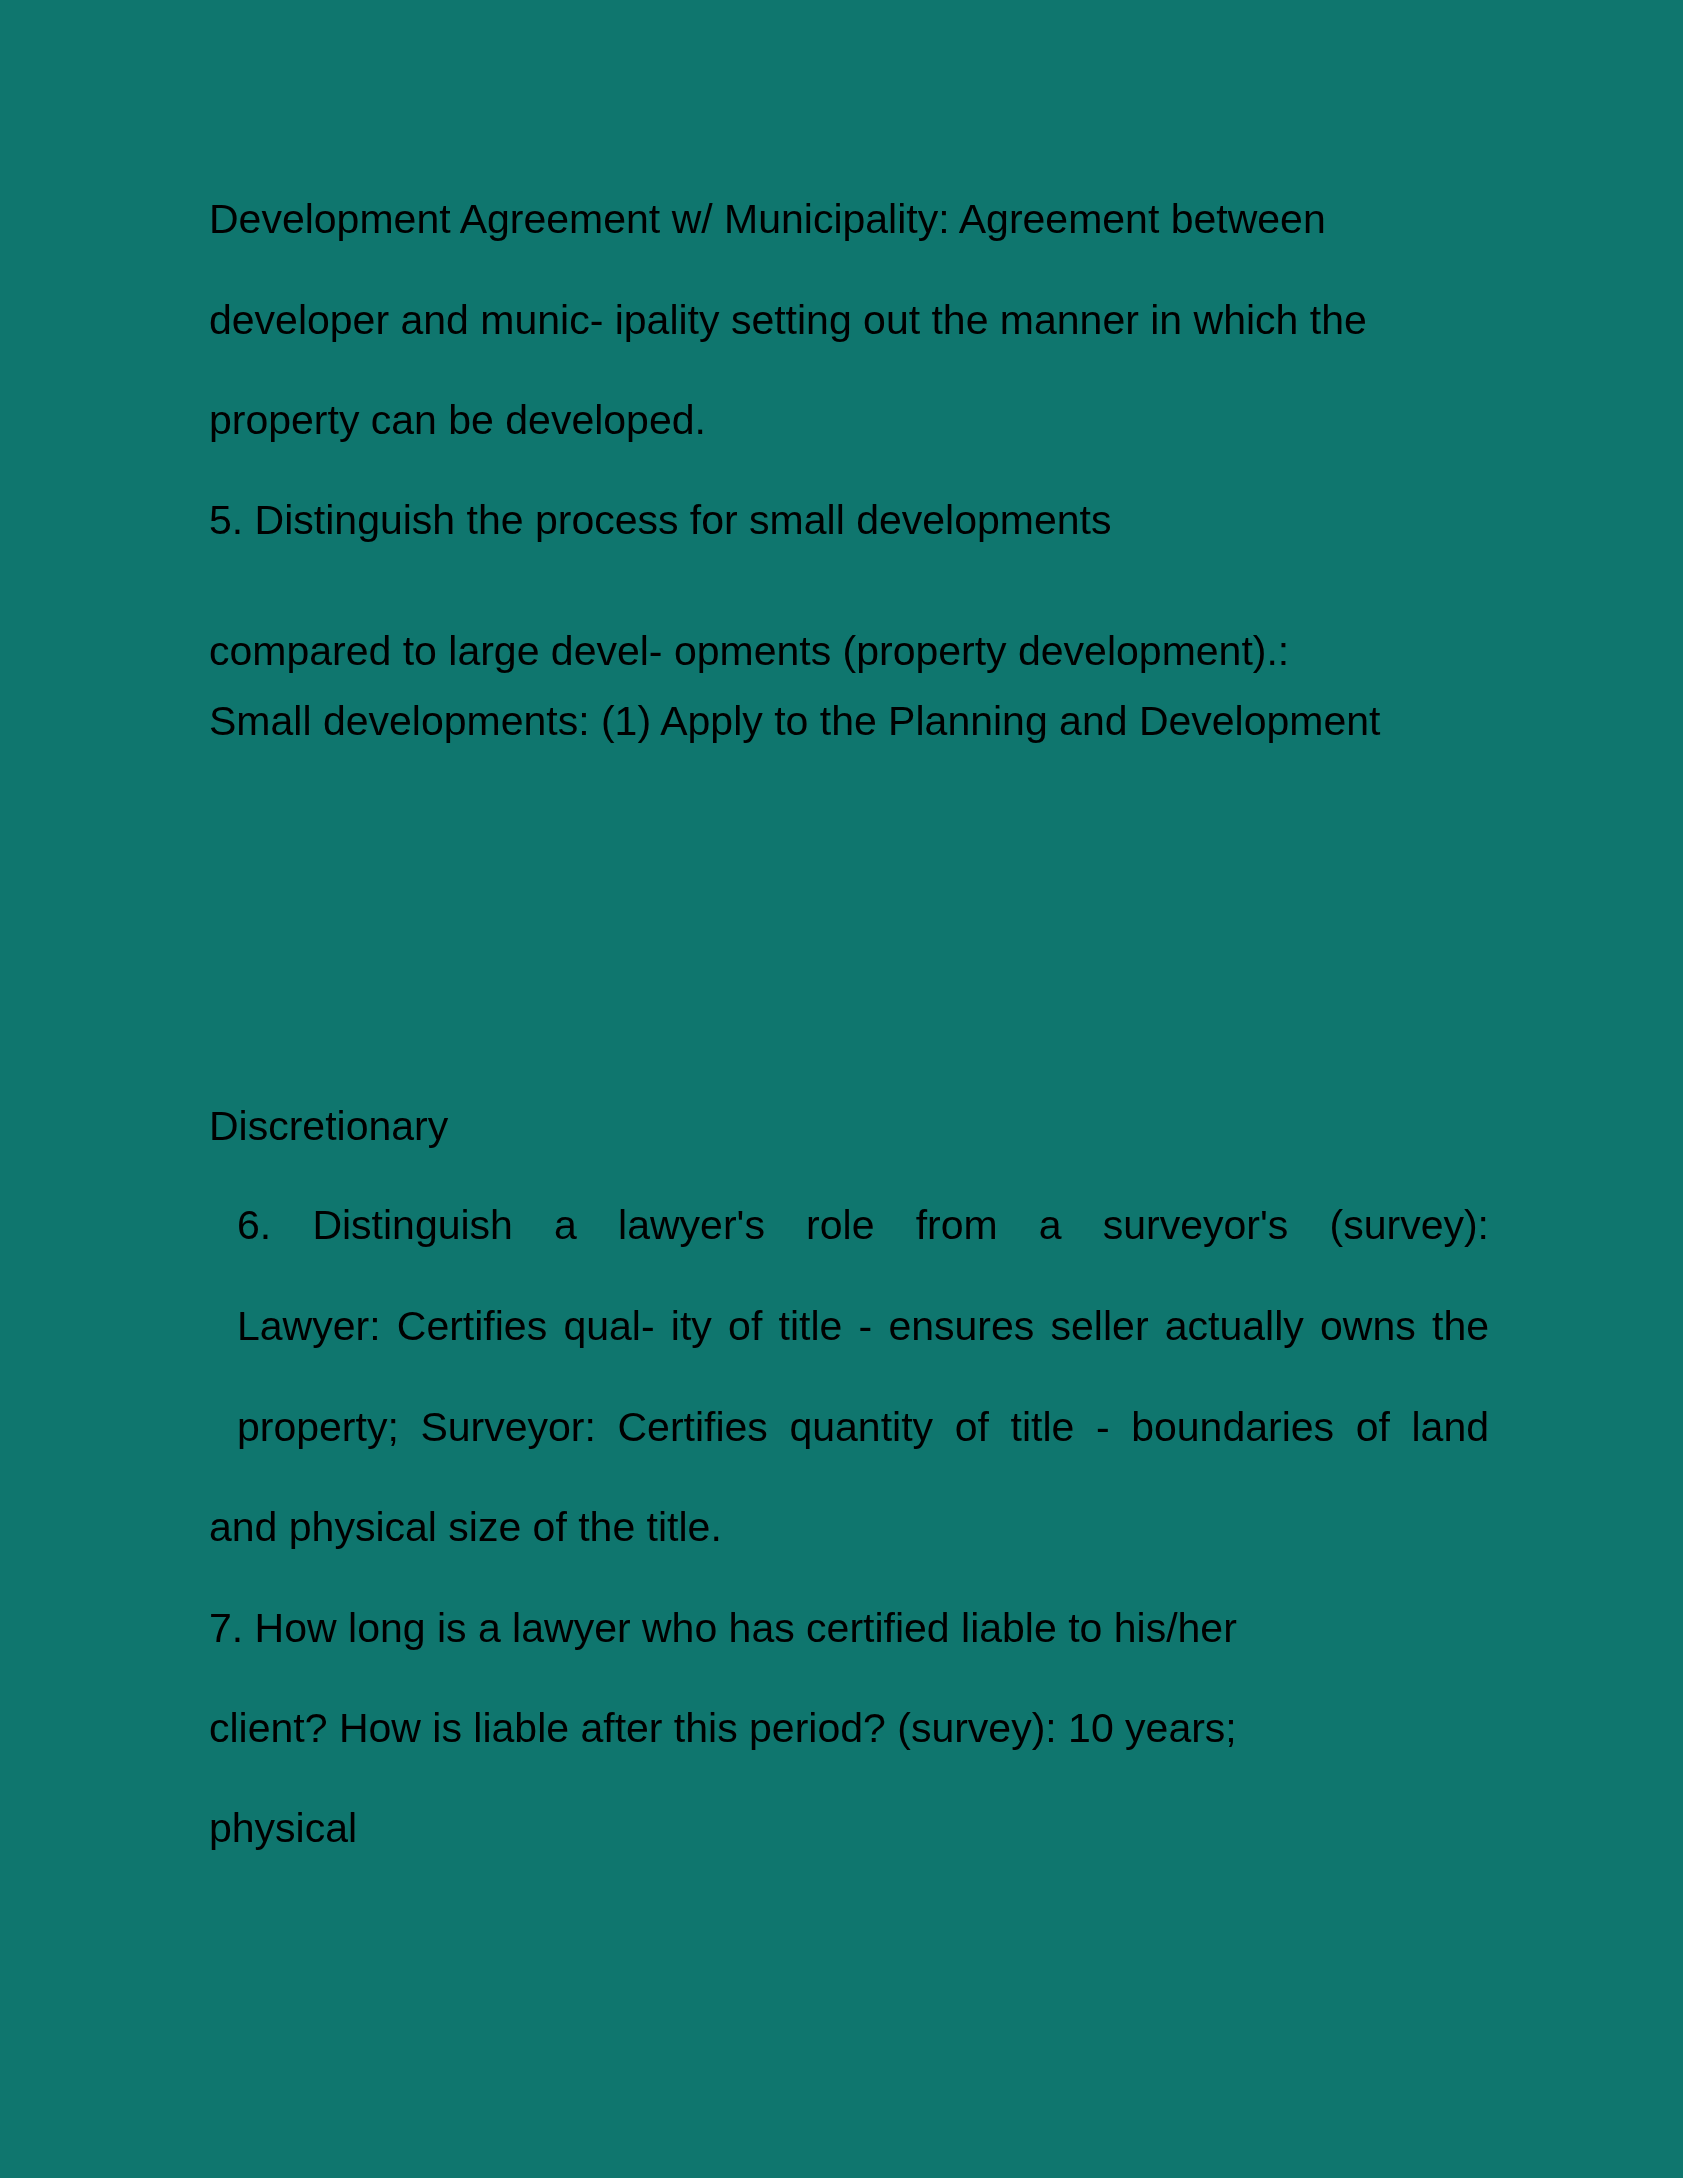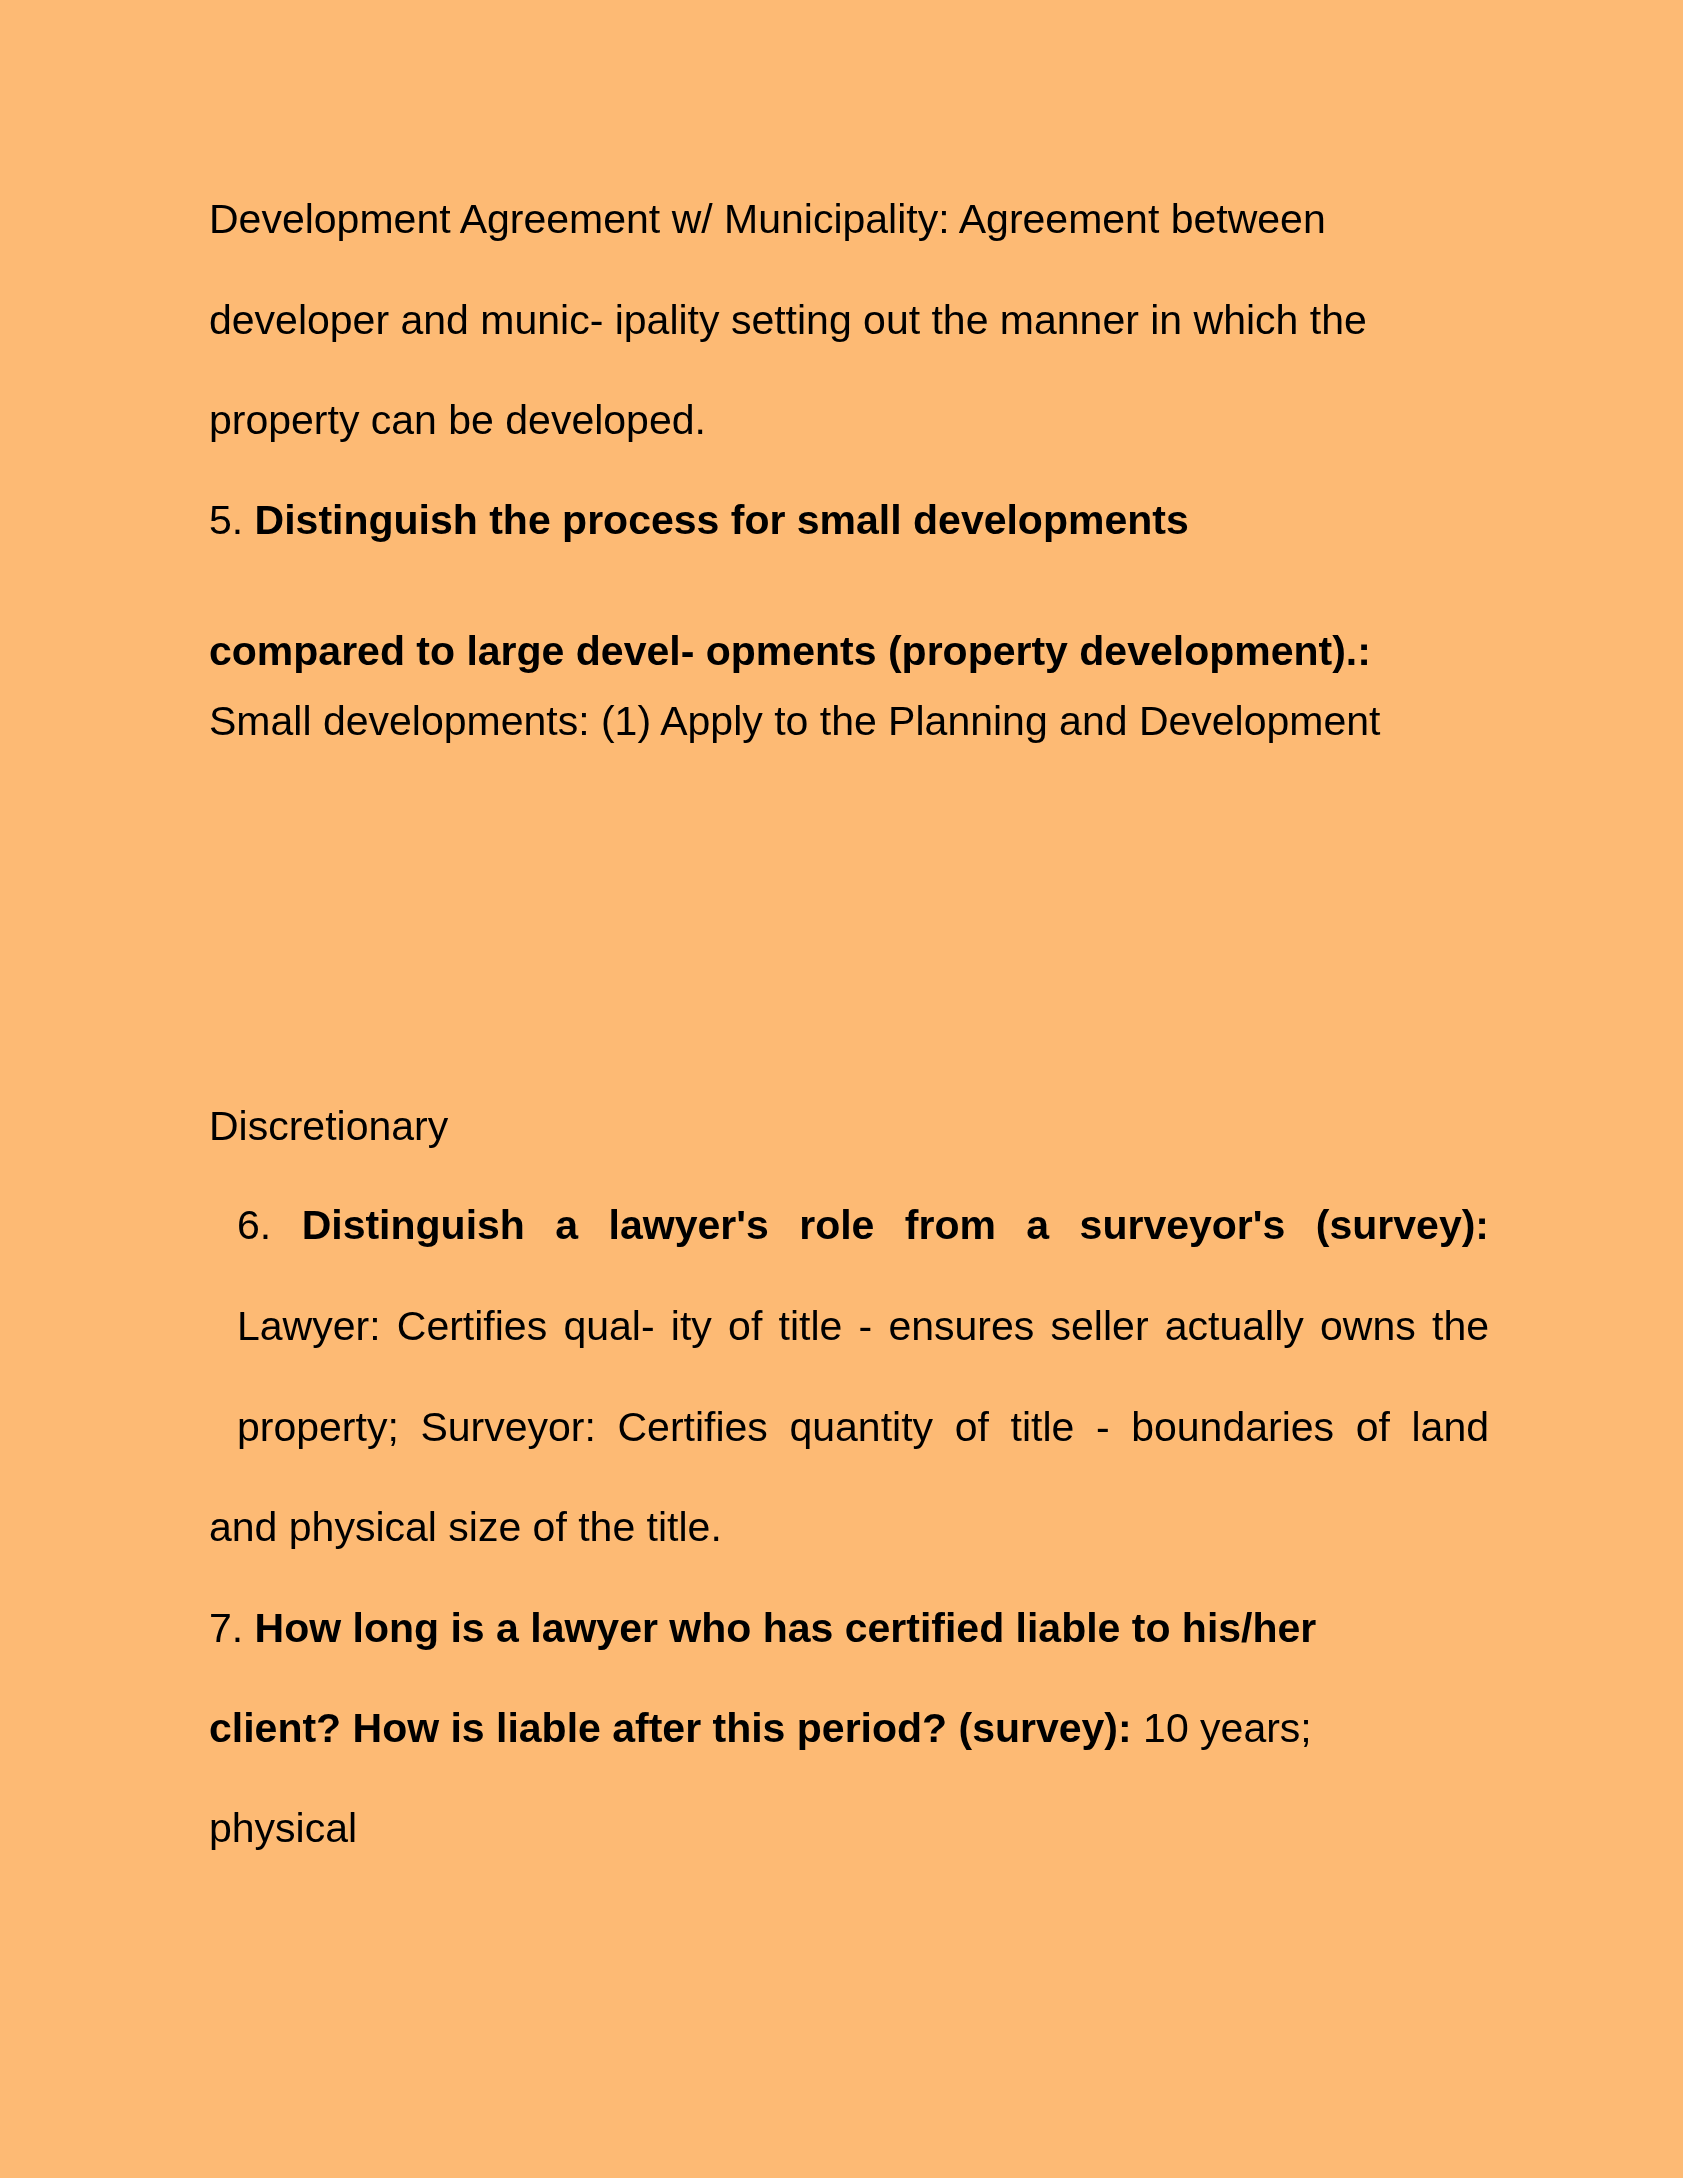--- a/index.html
+++ b/index.html
@@ -12,38 +12,38 @@
     height: 2178px;
     position: relative;
     overflow: hidden;
     font-family: "Liberation Sans", sans-serif;
     color: #000000;
   }
   .page {
     position: absolute;
     left: 0; top: 0;
     width: 1683px; height: 2178px;
-    background: #fdba74;
+    background: #0f766e;
   }
   .line {
     position: absolute;
     left: 209px;
     height: 59px;
     line-height: 59px;
     font-size: 41px;
     white-space: nowrap;
   }
   .just {
     width: 1252px;
     text-align: justify;
     text-align-last: justify;
     white-space: normal;
     margin-left: 28px;
   }
-  .b { font-weight: bold; }
+  .b { font-weight: normal; }
 </style>
 </head>
 <body>
 
 <div class="page">
 
   <div class="line" style="top:190px">Development Agreement w/ Municipality: Agreement between</div>
   <div class="line" style="top:291px">developer and munic- ipality setting out the manner in which the</div>
   <div class="line" style="top:391px">property can be developed.</div>
 

